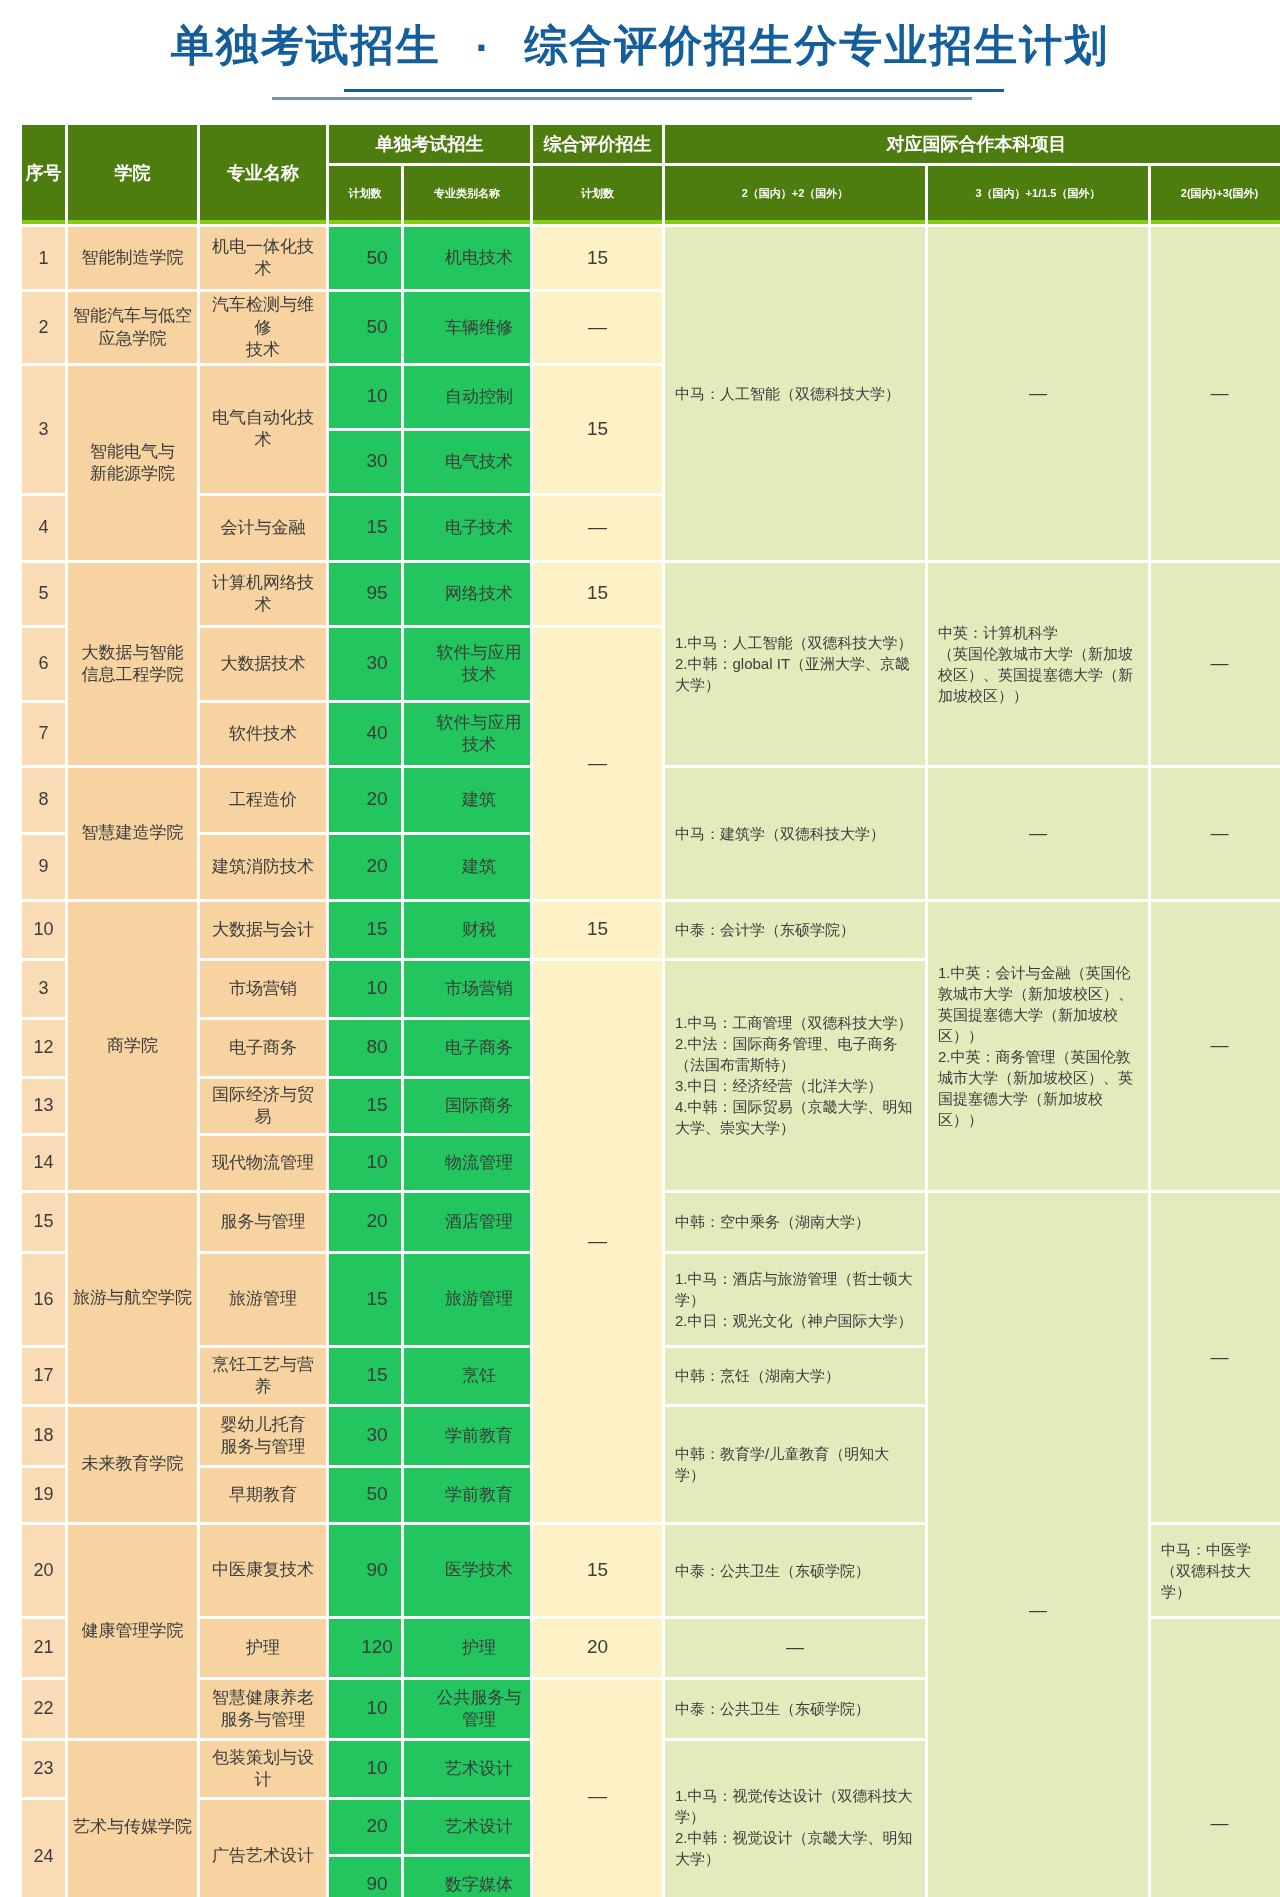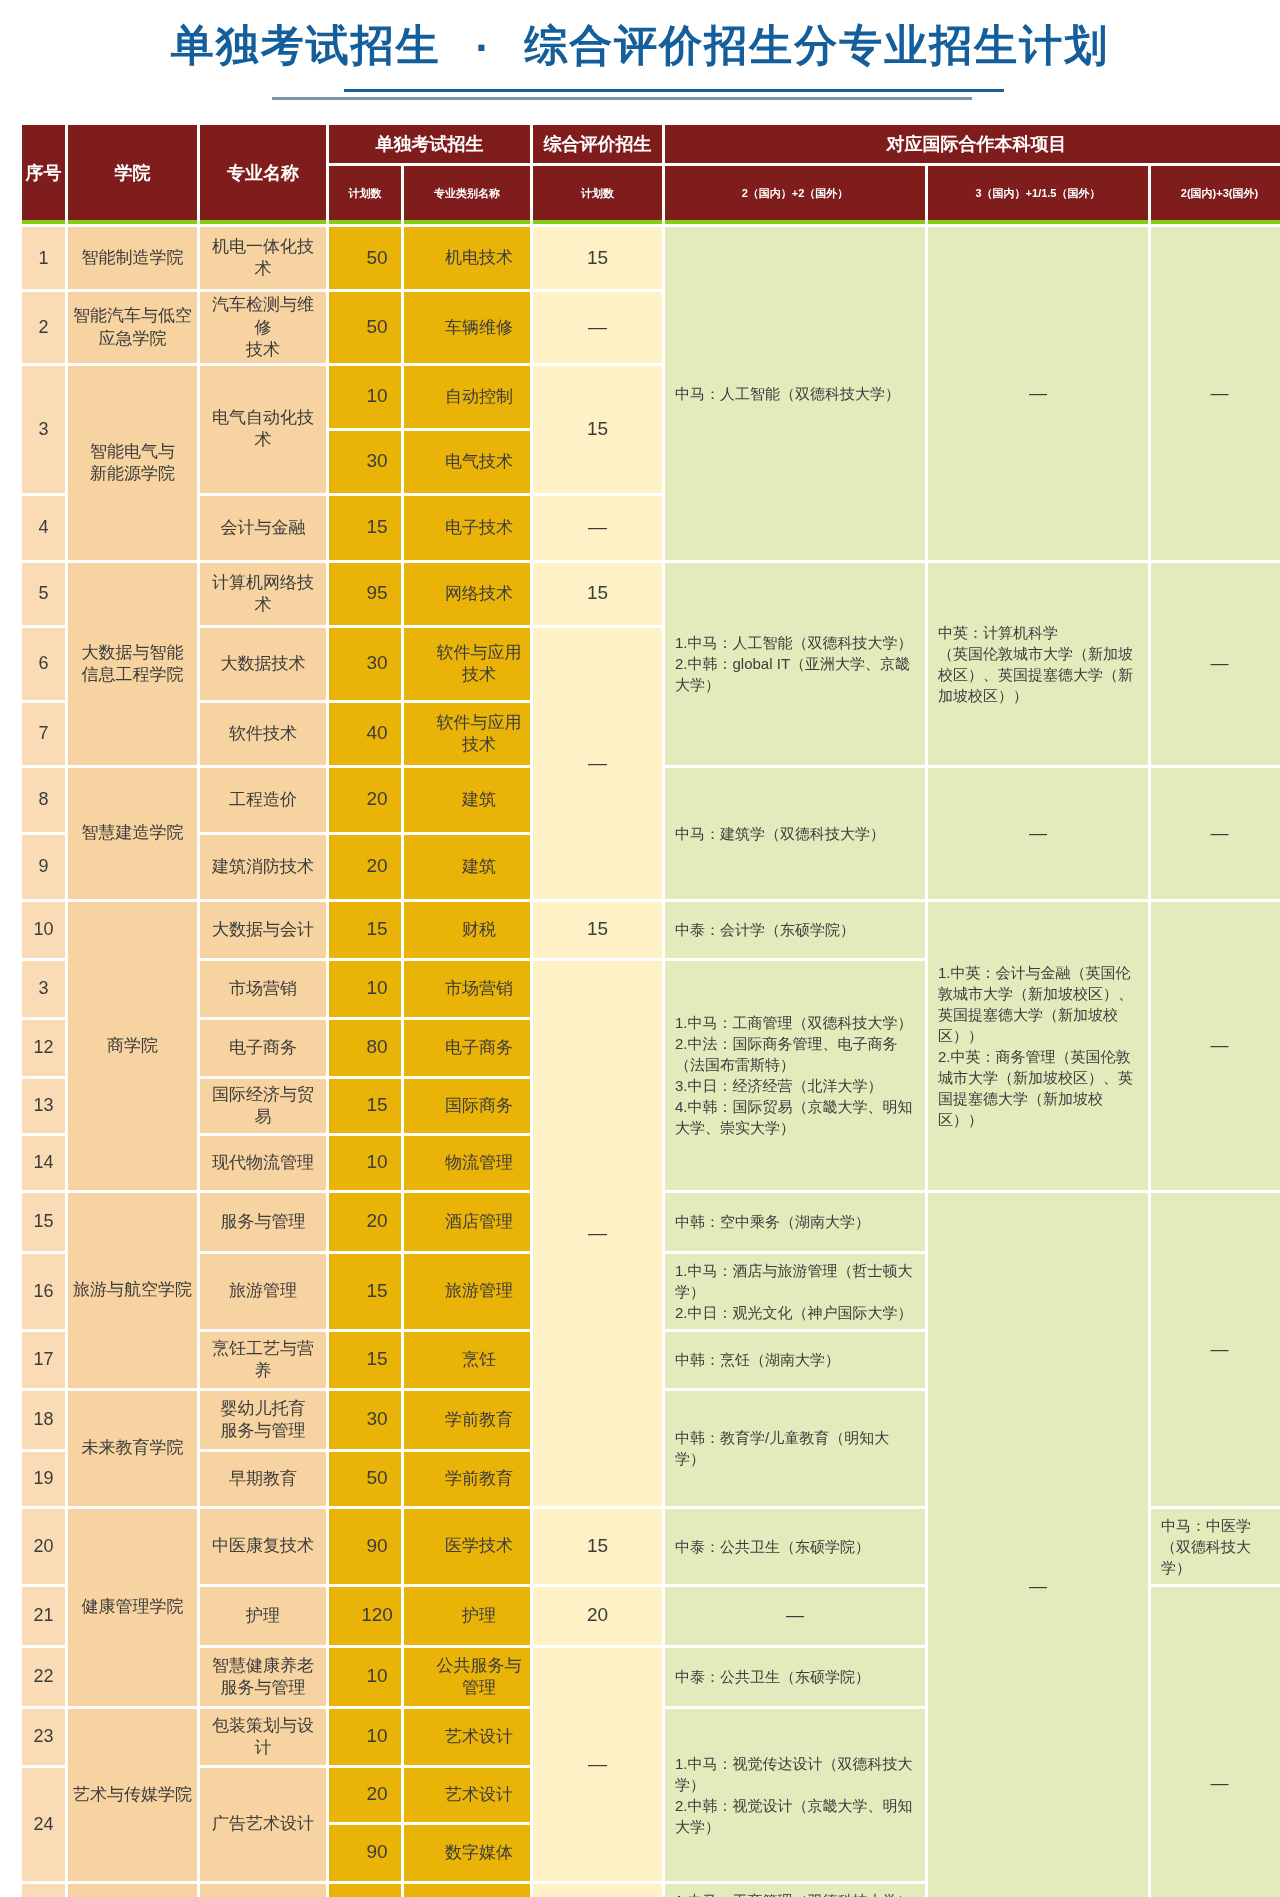--- a/index.html
+++ b/index.html
@@ -2,34 +2,34 @@
 <html><head>
 <meta charset="utf-8">
 <style>
   html,body { margin:0; padding:0; background:#ffffff; }
   body { width:1280px; font-family:"Liberation Sans","DejaVu Sans",sans-serif; color:#3c3c3c; }
   .page { padding:10px 19px 18px 19px; }
   .title { text-align:center; color:#135e9b; font-size:43px; font-weight:900; letter-spacing:2px; margin:14px 0 16px 0; line-height:1.15;font-family:Liberation Mono, monospace; }
   .rule1 { height:3px; background:#135e9b; width:660px; margin:0 auto; transform:translateX(34px); }
   .rule2 { height:3px; background:#7d93a8; width:700px; margin:5px auto 22px auto; transform:translateX(-18px); }
   table { border-collapse:separate; border-spacing:3px; table-layout:fixed; width:1242px; }
-  th { background:#7f1d1d; color:#ffffff; font-weight:bold; text-align:center; vertical-align:middle; padding:2px; }
+  th { background:#4d7c0f; color:#ffffff; font-weight:bold; text-align:center; vertical-align:middle; padding:2px; }
   tr.h1 th { height:34px; font-size:18px; }
   tr.h2 th { height:50px; font-size:11px; }
   th.mid { font-size:16px; }
   th.narrow { font-size:15px; padding:2px 0; }
   th.hb { border-bottom:4px solid #84cc16; }
   td { text-align:center; vertical-align:middle; white-space:pre-line; line-height:1.3; font-size:17px; padding:2px 4px; }
   td.seq   { background:#f9dcb5; font-size:18px; }
   td.college, td.major { background:#f6d3a0; }
-  td.plan, td.cat { background:#eab308;padding-left:28px; }
+  td.plan, td.cat { background:#22c55e;padding-left:28px; }
   td.plan { font-size:19px; }
   td.comp { background:#fdf1c5; font-size:19px; }
   td.intl { background:#e3ebbc; }
-  td.txt  { text-align:left; padding:6px 10px; font-size:15px; line-height:1.4; }
+  td.txt  { text-align:left; padding:14px 10px; font-size:15px; line-height:1.4; }
   td.dash { font-size:18px; }
 </style>
 </head>
 <body>
 
 <div class="page">
   <div class="title">单独考试招生 · 综合评价招生分专业招生计划</div>
   <div class="rule1"></div>
   <div class="rule2"></div>
 

